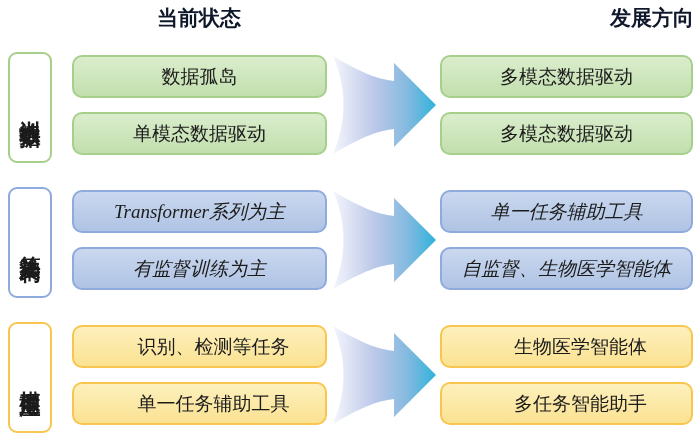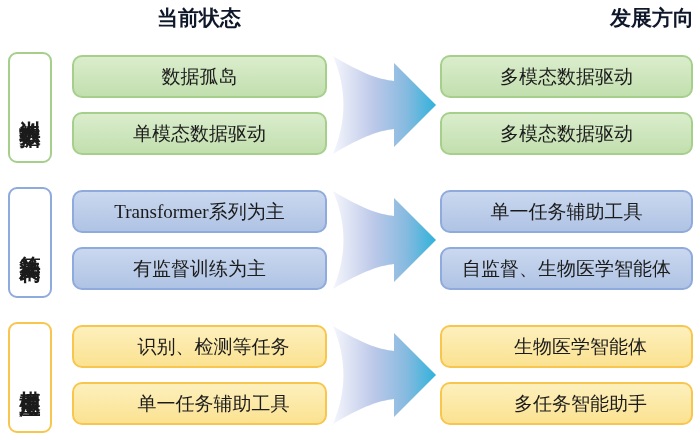--- a/index.html
+++ b/index.html
@@ -29,21 +29,21 @@
     display:flex;align-items:center;justify-content:center;
     font-size:19px;box-sizing:border-box;white-space:nowrap;
   }
   .box.cur{left:72px;}
   .box.fut{left:440px;width:253px;}
   .box.r1{top:3px;}
   .box.r2{top:60px;}
   .green  .vlabel{border:2.5px solid #A6CF8C;}
   .green  .box{border:2px solid #A6CF8C;background:linear-gradient(180deg,#daedcc 0%,#c2dfae 100%);}
   .blue   .vlabel{border:2.5px solid #8FAADC;}
-  .blue   .box{border:2px solid #8FAADC;background:linear-gradient(180deg,#cad8ef 0%,#afc3e4 100%);}
+  .blue   .box{border:2px solid #8FAADC;background:linear-gradient(180deg,#cad8ef 0%,#afc3e4 100%);font-style:italic;}
   .yellow .vlabel{border:2.5px solid #F8C64F;}
   .yellow .box{border:2px solid #F8C64F;background:linear-gradient(180deg,#fdf0bd 0%,#fbe291 100%);padding-left:28px;}
   .arrow{position:absolute;left:331px;top:2px;width:107px;height:102px;}
 </style>
 </head>
 <body>
 
 <div class="canvas">
 
   <div class="col-header" id="header-current">当前状态</div>

